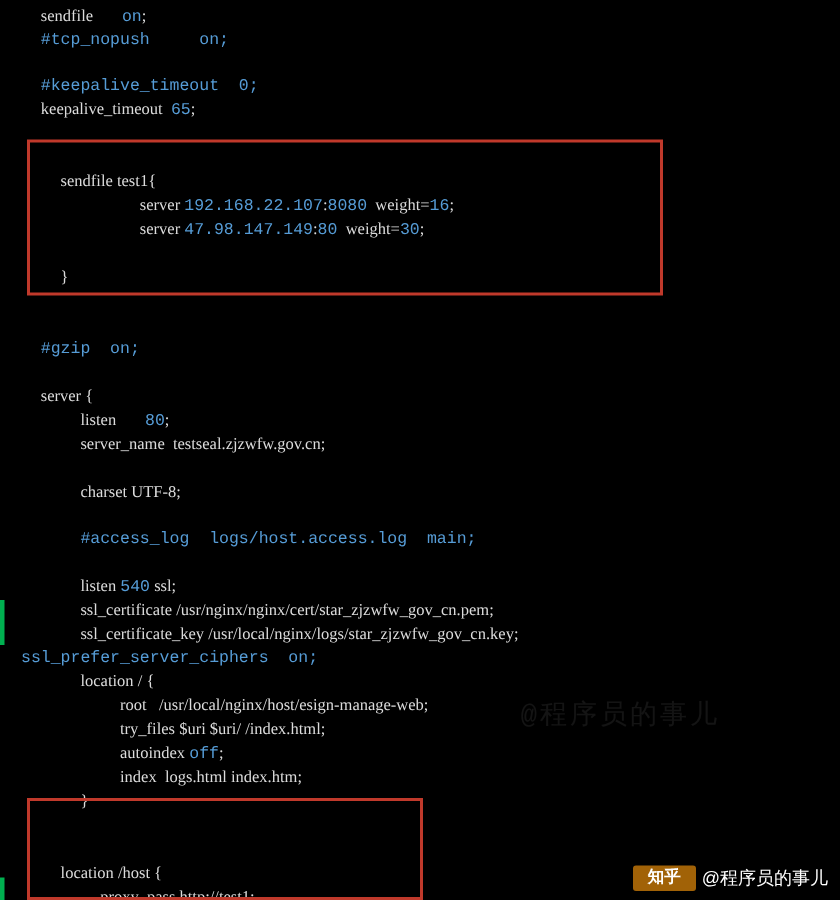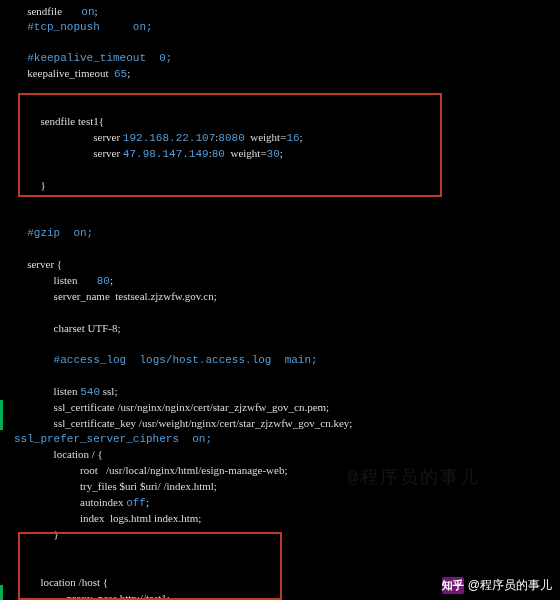--- a/index.html
+++ b/index.html
@@ -51,26 +51,26 @@
     right: 8px;
     bottom: 6px;
     color: #fff;
     font-family: "Helvetica Neue", Arial, sans-serif;
     font-size: 12px;
     display: flex;
     align-items: center;
     gap: 4px;
   }
   .z-logo {
-    background: #701a75;
+    background: #a16207;
     color: #fff;
     font-weight: bold;
     font-family: Arial, sans-serif;
     font-size: 11px;
-    padding: 1px 0;
+    padding: 1px 10px;
     border-radius: 2px;
   }
 </style>
 </head>
 <body>
 
 <div class="editor">
   <pre id="code">  <span class="txt">sendfile       </span><span class="kw">on</span><span class="txt">;</span>
   <span class="kw">#tcp_nopush     on;</span>
 <span class="txt"> </span>
@@ -90,24 +90,24 @@
   <span class="txt">server {</span>
       <span class="txt">listen       </span><span class="kw">80</span><span class="txt">;</span>
       <span class="txt">server_name  testseal.zjzwfw.gov.cn;</span>
 <span class="txt"> </span>
       <span class="txt">charset UTF-8;</span>
 <span class="txt"> </span>
       <span class="kw">#access_log  logs/host.access.log  main;</span>
 <span class="txt"> </span>
       <span class="txt">listen </span><span class="kw">540</span><span class="txt"> ssl;</span>
       <span class="txt">ssl_certificate /usr/nginx/nginx/cert/star_zjzwfw_gov_cn.pem;</span>
-      <span class="txt">ssl_certificate_key /usr/weight/nginx/cert/star_zjzwfw_gov_cn.key;</span>
+      <span class="txt">ssl_certificate_key /usr/local/nginx/logs/star_zjzwfw_gov_cn.key;</span>
 <span class="kw">ssl_prefer_server_ciphers  on;</span>
       <span class="txt">location / {</span>
-          <span class="txt">root   /usr/local/nginx/html/esign-manage-web;</span>
+          <span class="txt">root   /usr/local/nginx/host/esign-manage-web;</span>
           <span class="txt">try_files $uri $uri/ /index.html;</span>
           <span class="txt">autoindex </span><span class="kw">off</span><span class="txt">;</span>
           <span class="txt">index  logs.html index.htm;</span>
       <span class="txt">}</span>
 <span class="txt"> </span>
 <span class="txt"> </span>
     <span class="txt">location /host {</span>
         <span class="txt">proxy_pass http://test1;</span>
 <span class="txt"> </span>
     <span class="txt">}</span>

